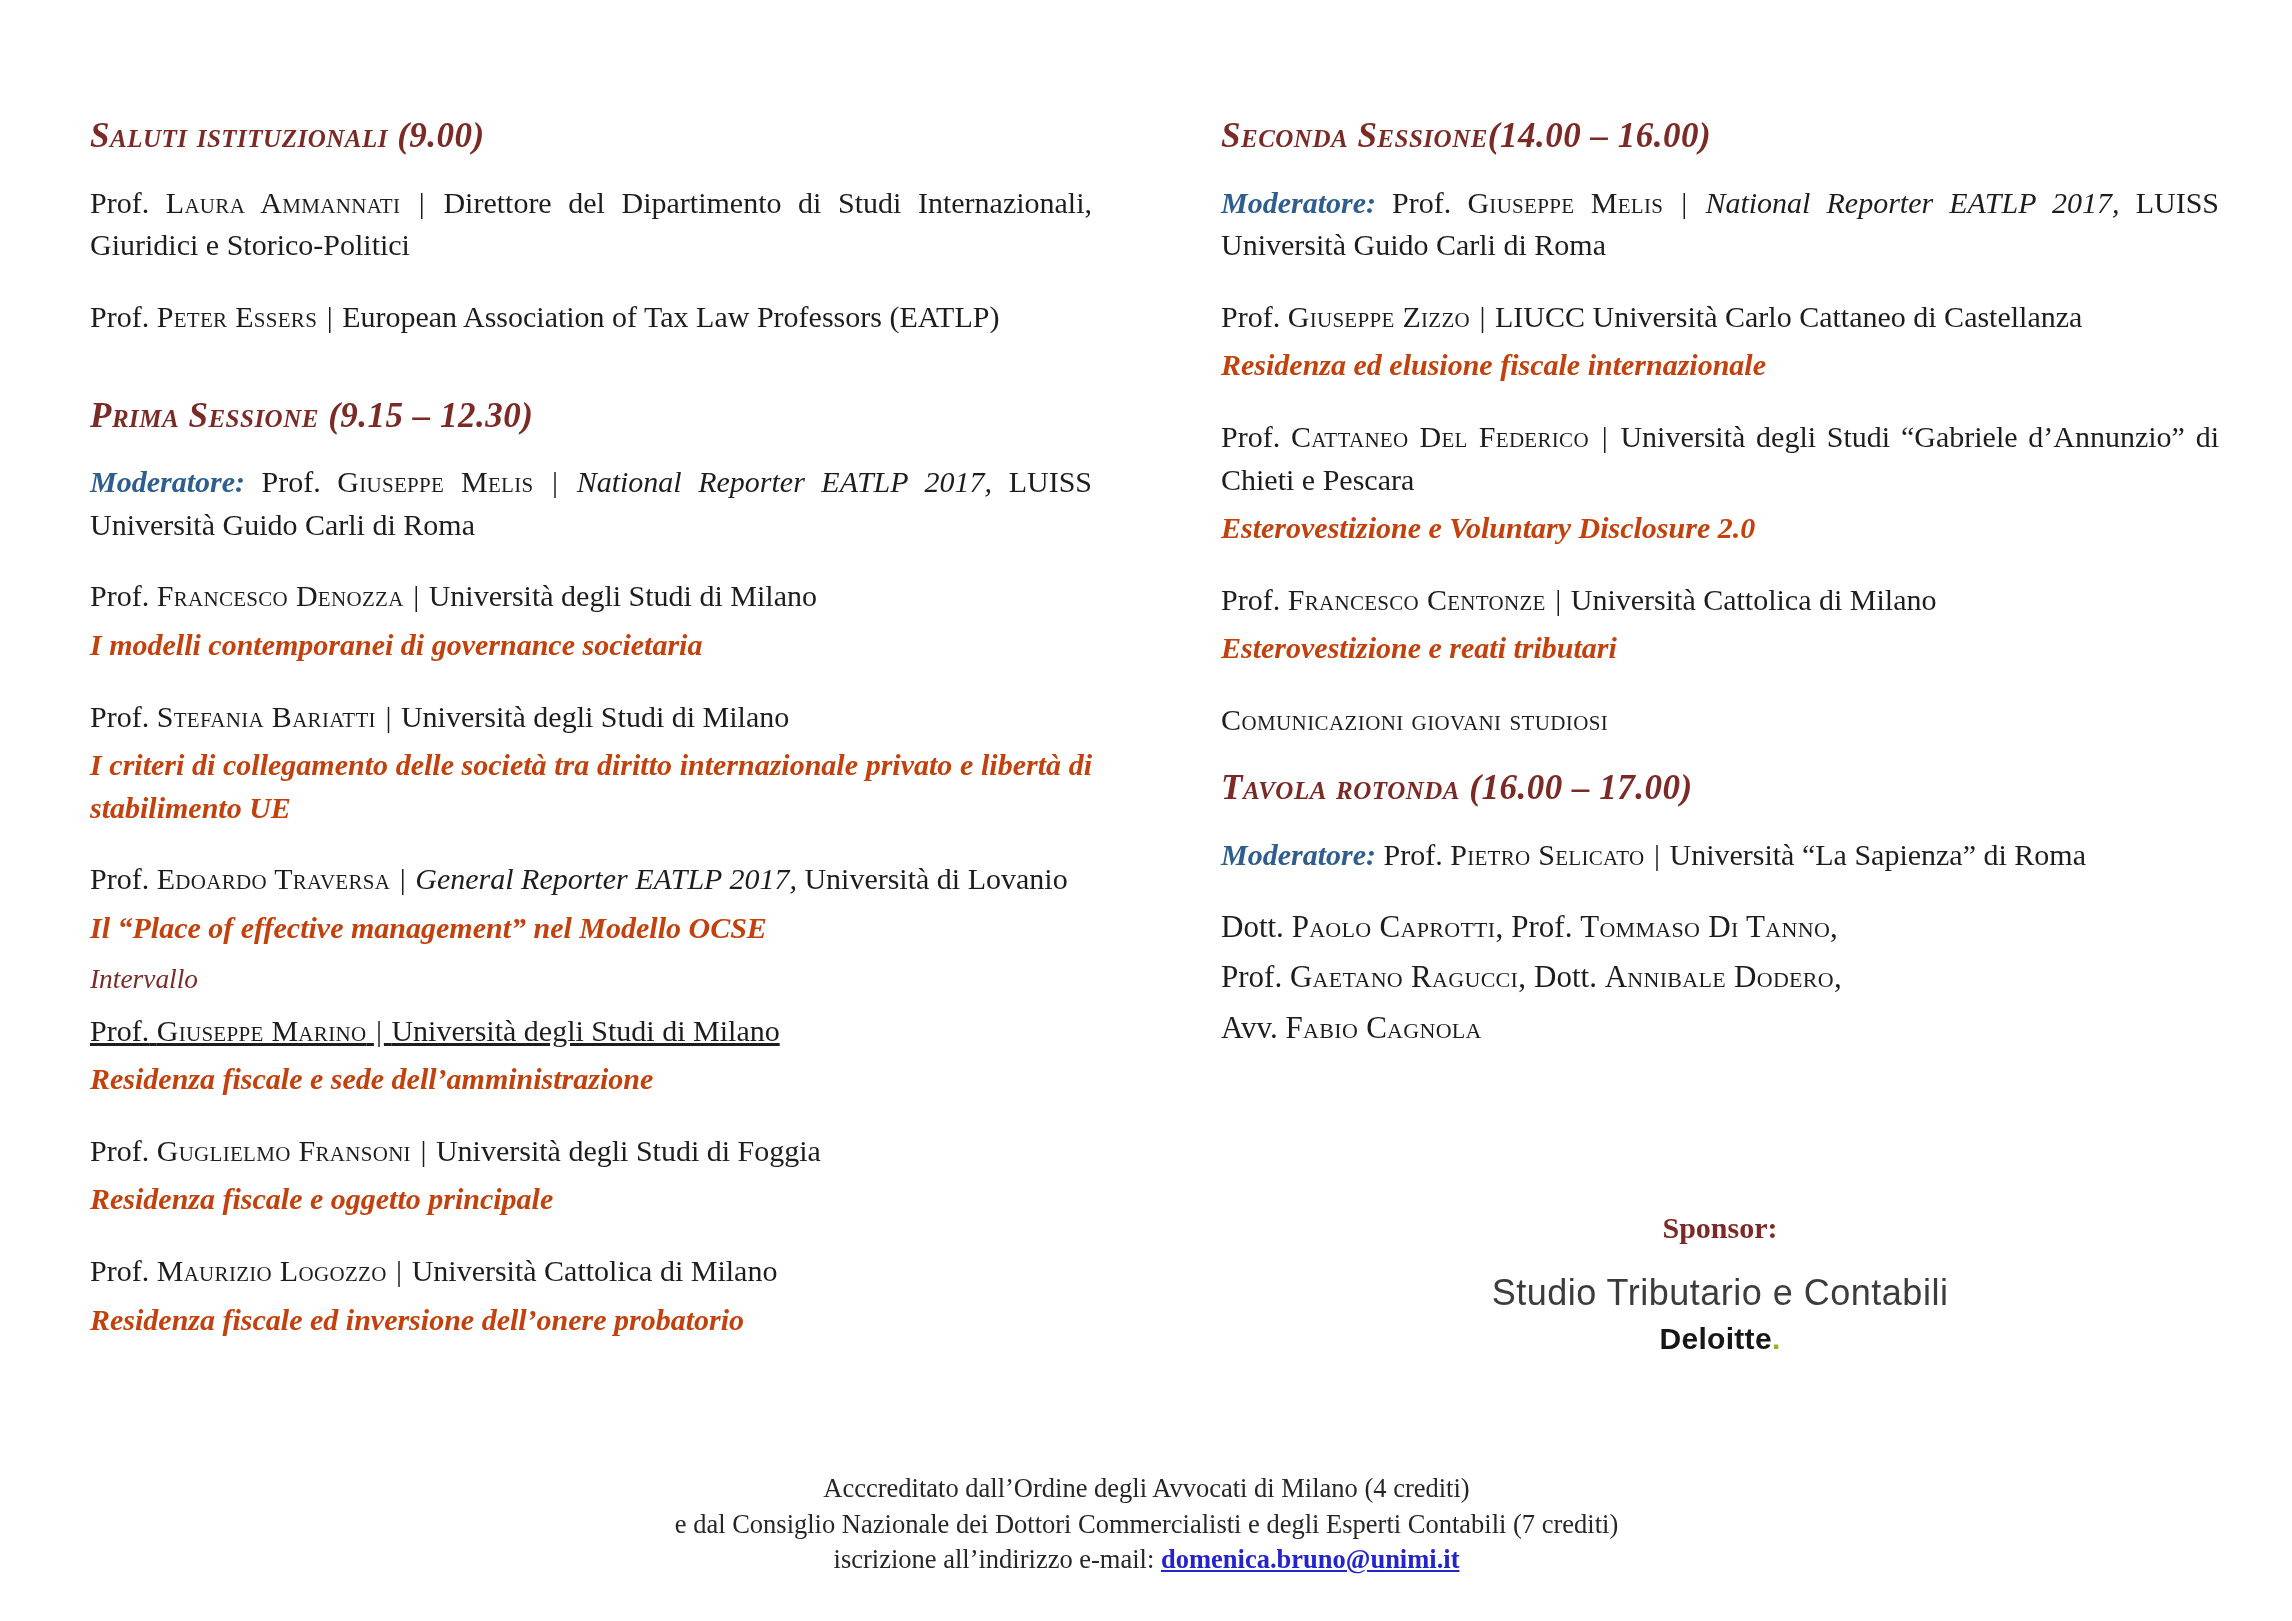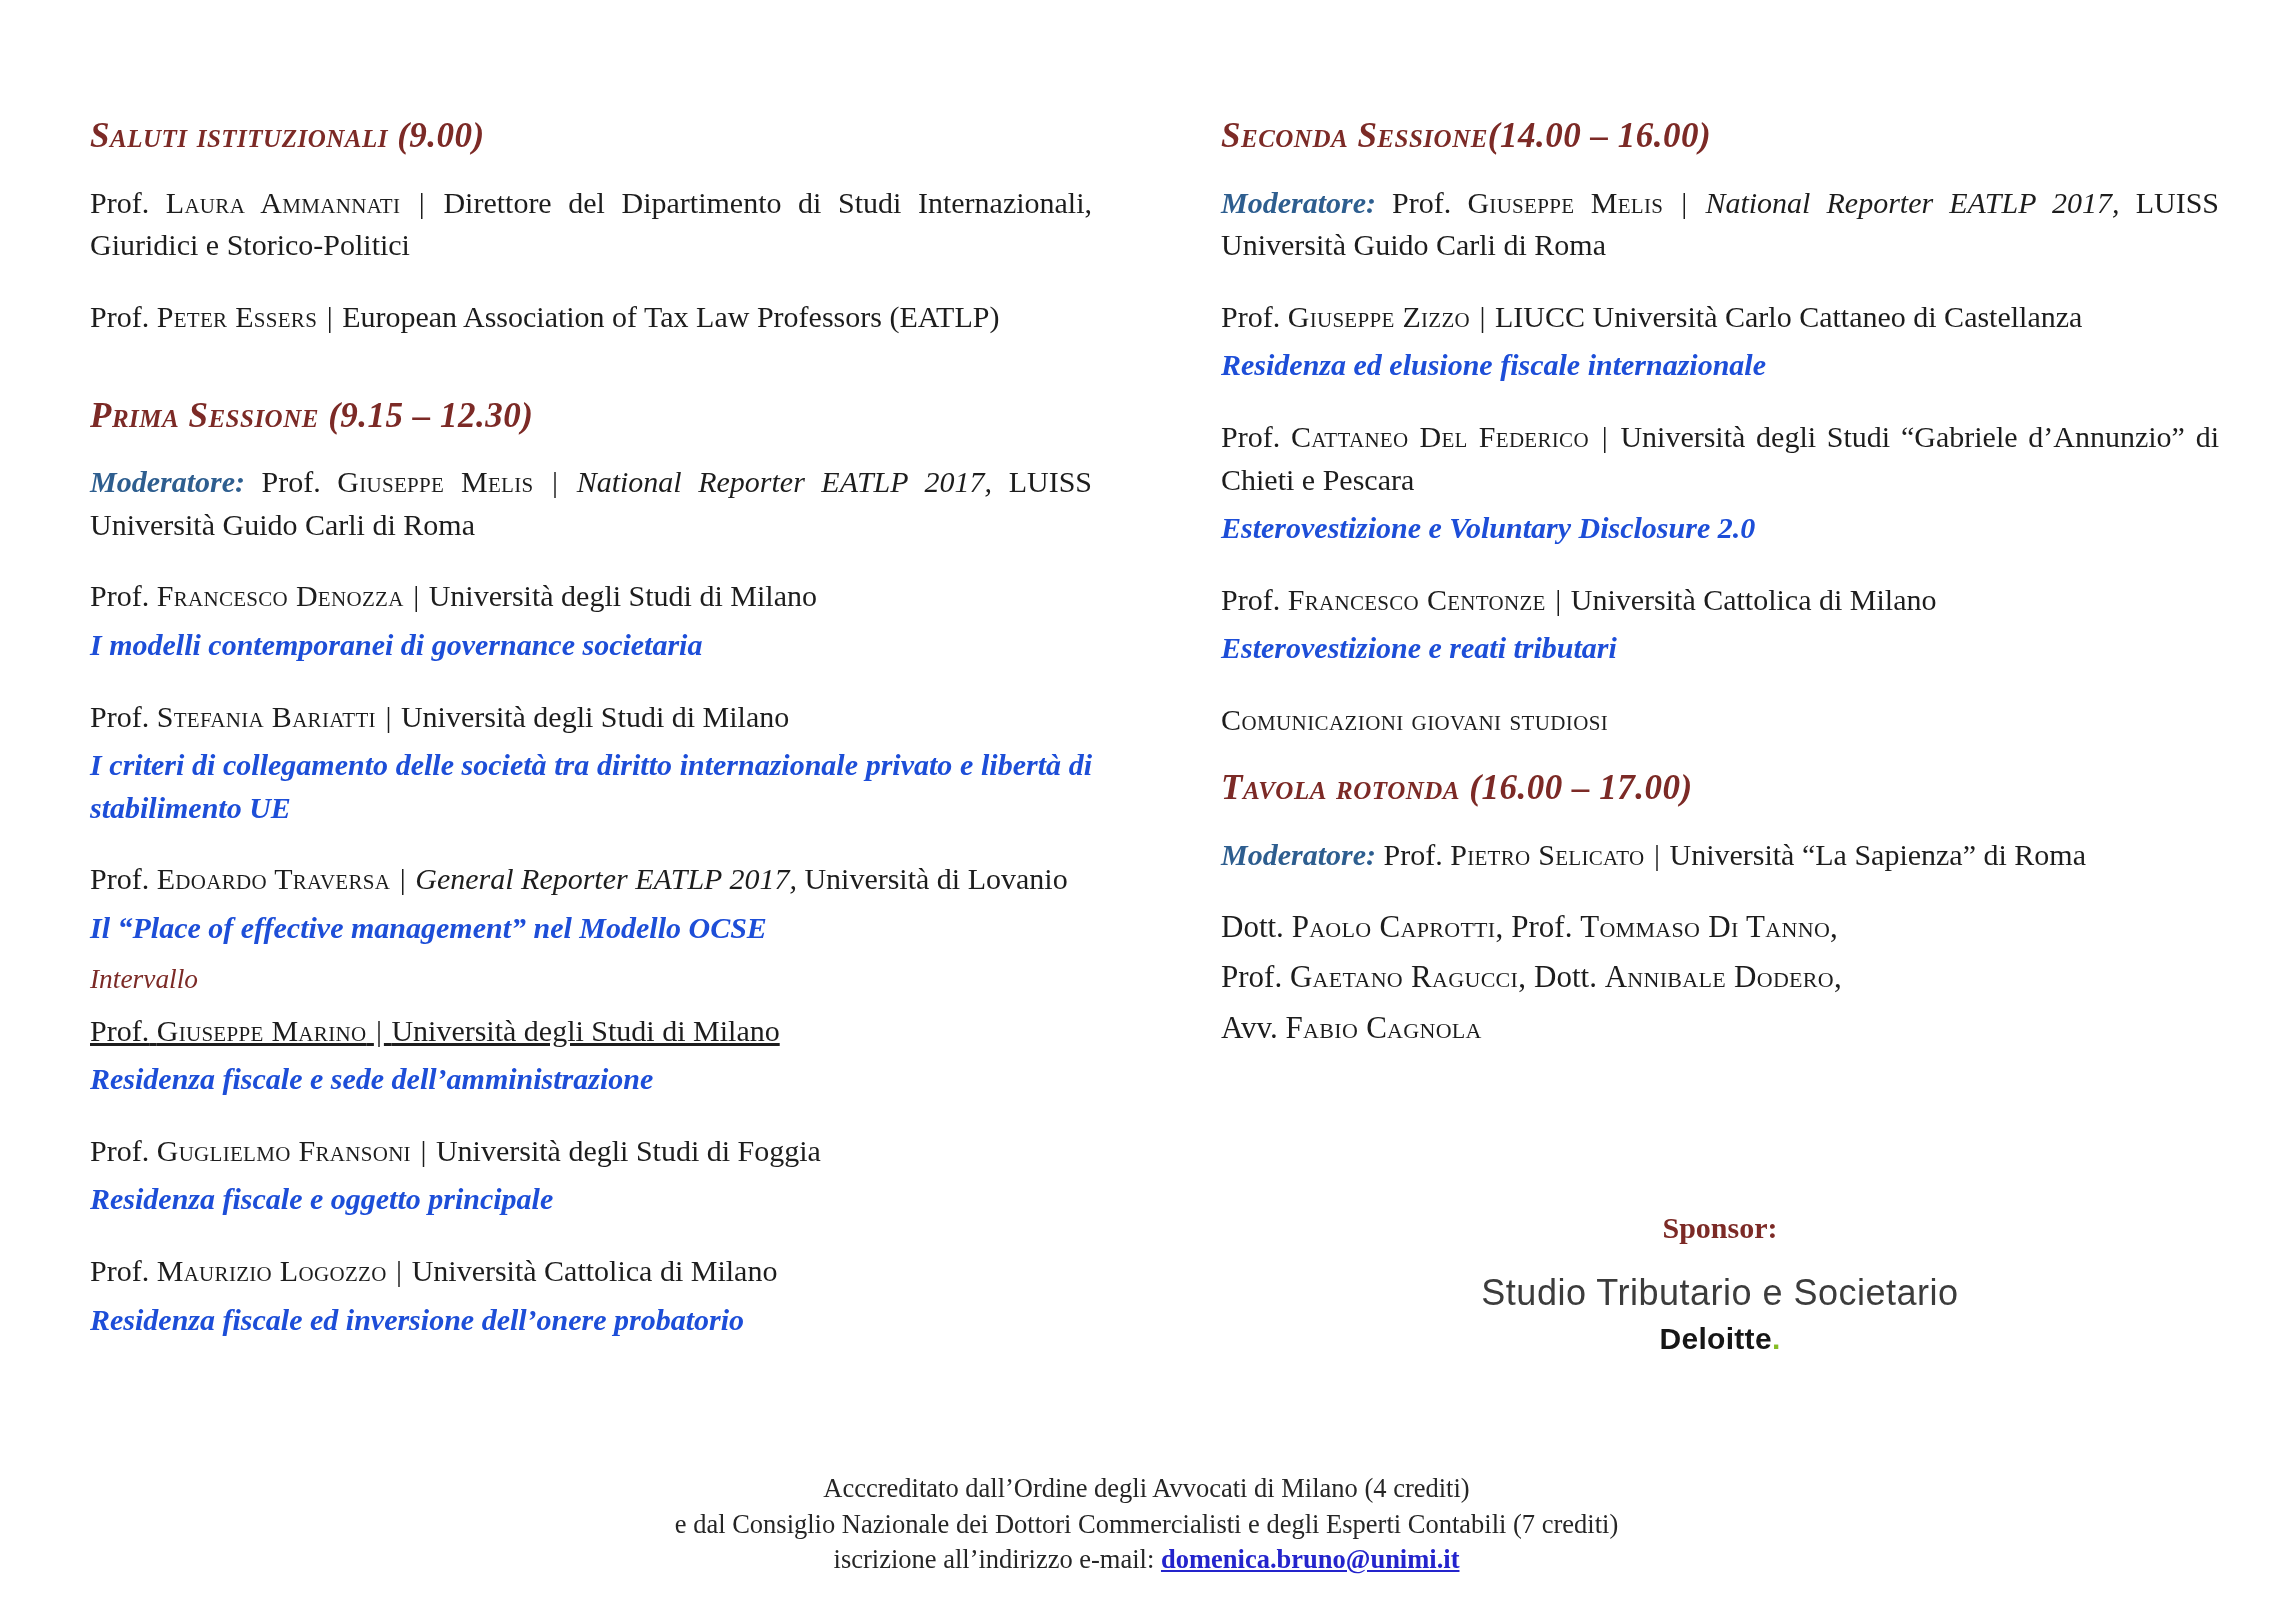--- a/index.html
+++ b/index.html
@@ -29,21 +29,21 @@
   .entry.mt-first { margin-top:25.5px; }
   .entry.mt-sm { margin-top:11.8px;text-decoration:underline; }
   .pfx { font-weight:500; }
   .name { font-variant:small-caps; letter-spacing:0.3px; }
   .sep { font-weight:400; padding:0 2px; }
   .affil-italic { font-style:italic; }
   .mod-label { color:#2e5e8f; font-style:italic; font-weight:700; }
 
   .topic {
     margin-top:5.9px; font-size:30px; line-height:1.42;
-    color:#1d4ed8; font-style:italic; font-weight:700; text-align:justify;
+    color:#c2410c; font-style:italic; font-weight:700; text-align:justify;
   }
   .intervallo {
     margin-top:11.8px; font-size:27.4px; font-style:italic; color:#7c2a26; line-height:1.35;
   }
   .smallcaps-line {
     margin-top:29px; font-size:30px; font-variant:small-caps; letter-spacing:0.4px; line-height:1.42;
   }
   .participants { margin-top:25.5px; font-size:31px; line-height:1.62; }
 
   .sponsor {
@@ -218,21 +218,21 @@
     <p>
       <span class="pfx">Avv.</span>
       <span class="name">Fabio Cagnola</span>
     </p>
   </div>
 
 </div>
 
 <div class="sponsor">
   <div class="sponsor-label">Sponsor:</div>
-  <div class="sponsor-name">Studio Tributario e Societario</div>
+  <div class="sponsor-name">Studio Tributario e Contabili</div>
   <div class="sponsor-brand"><span>Deloitte</span><span class="dot">.</span></div>
 </div>
 
 <div class="footer">
   <div>Acccreditato dall’Ordine degli Avvocati di Milano (4 crediti)</div>
   <div>e dal Consiglio Nazionale dei Dottori Commercialisti e degli Esperti Contabili (7 crediti)</div>
   <div><span>iscrizione all’indirizzo e-mail: </span> <a class="email-link">domenica.bruno@unimi.it</a></div>
 </div>
 
 

